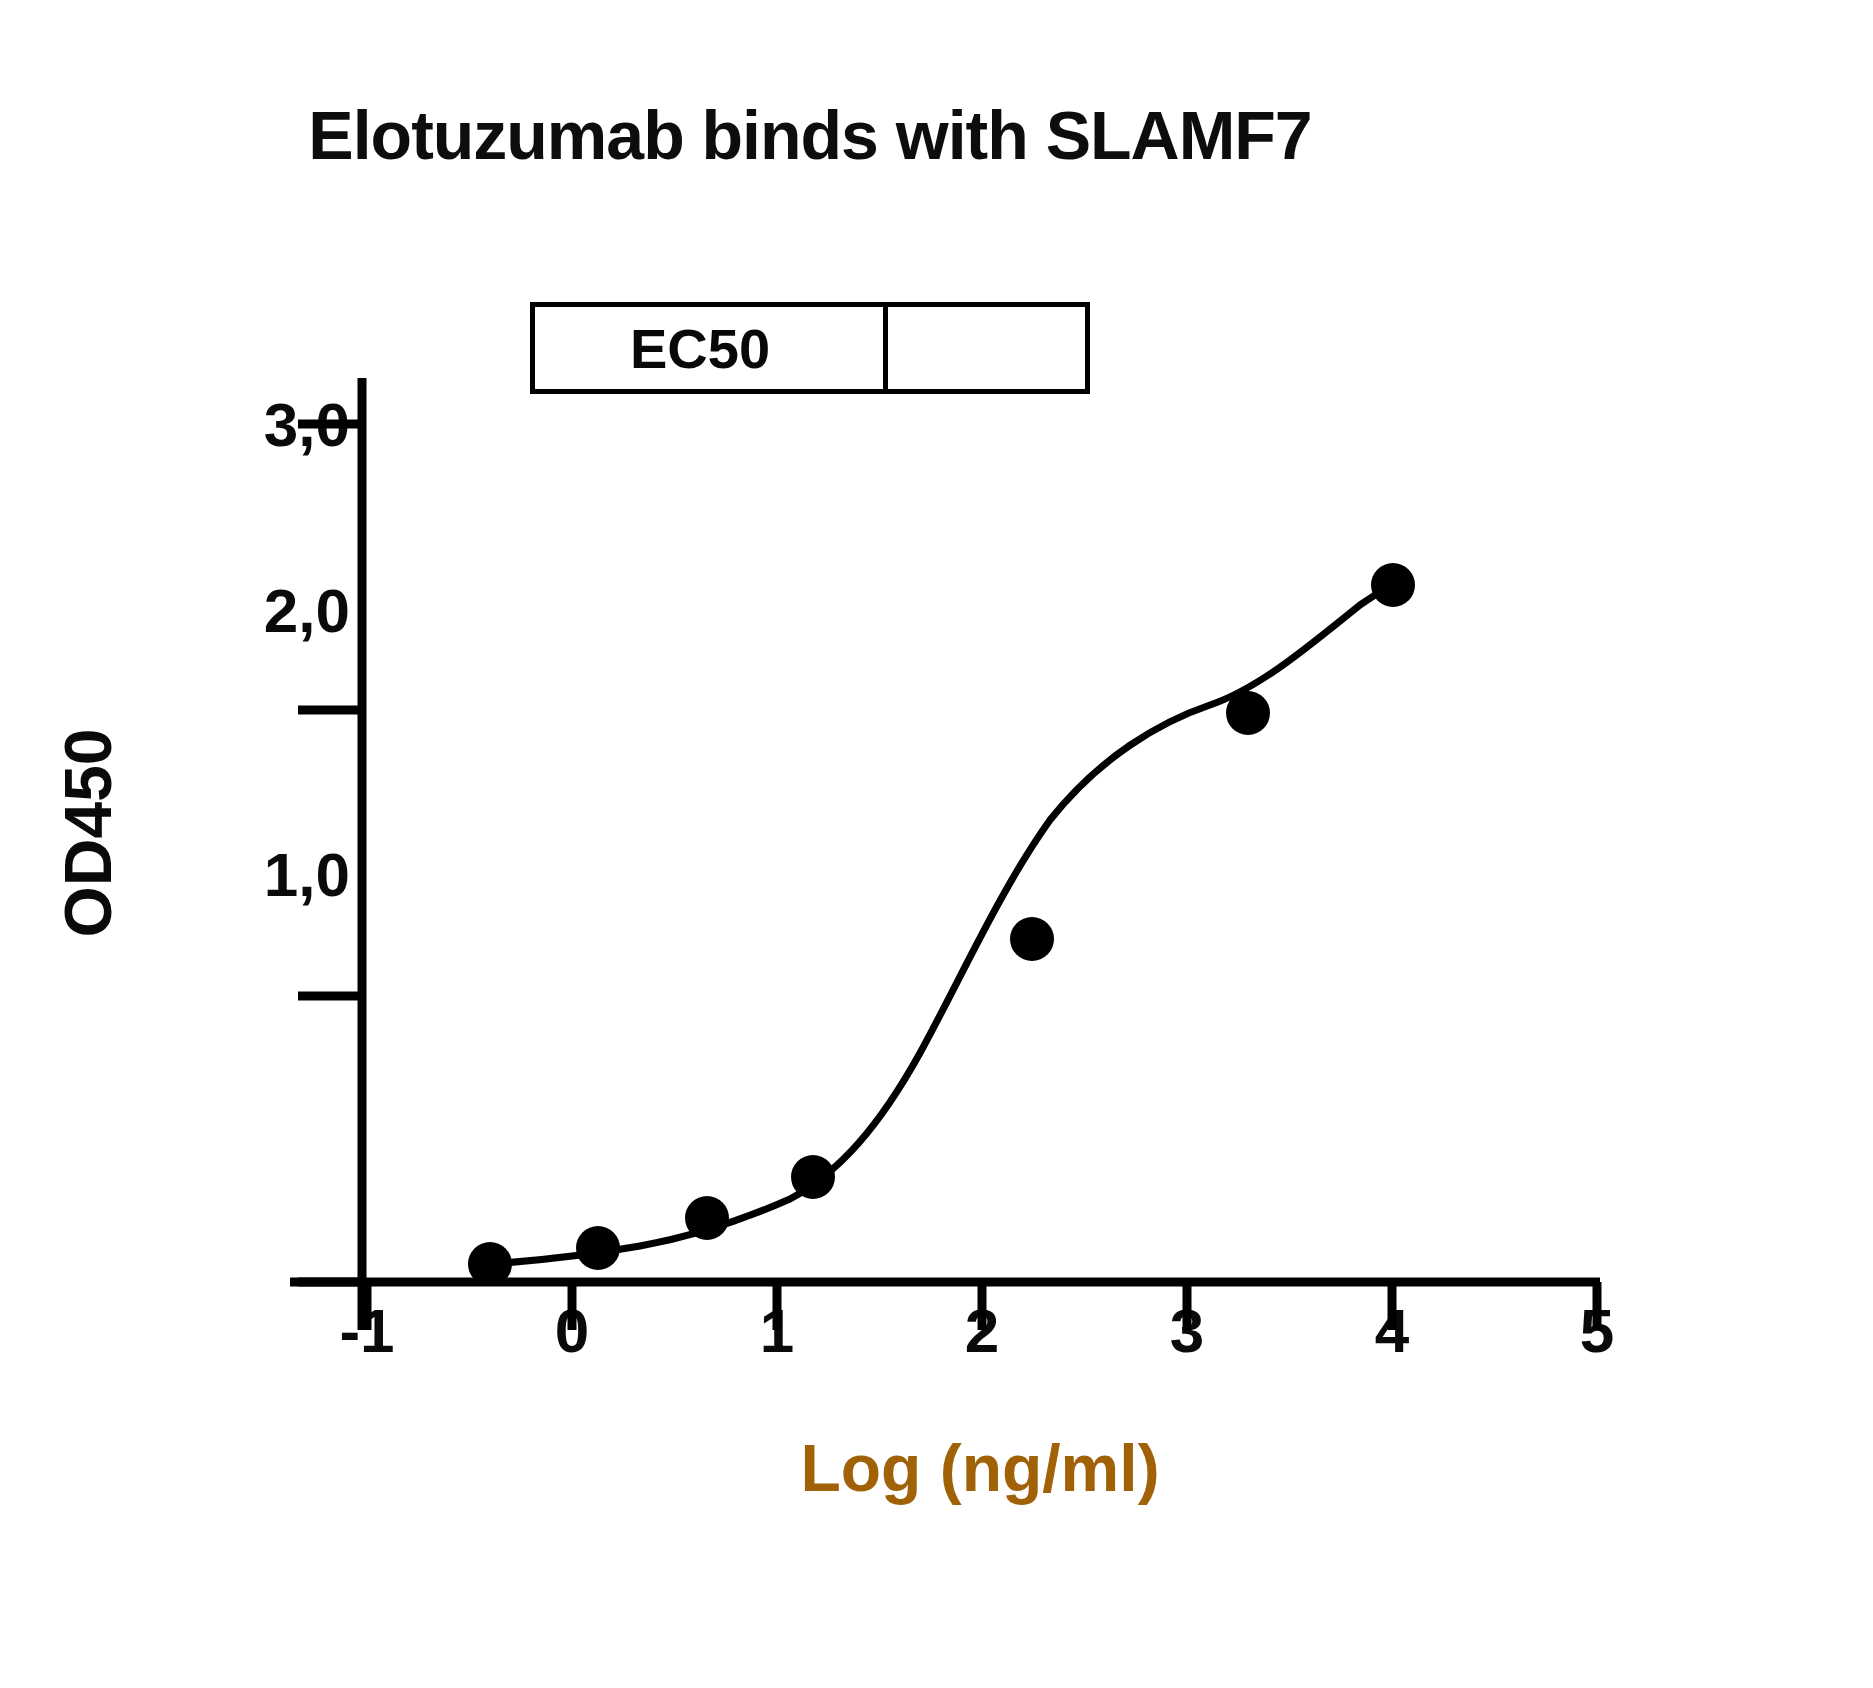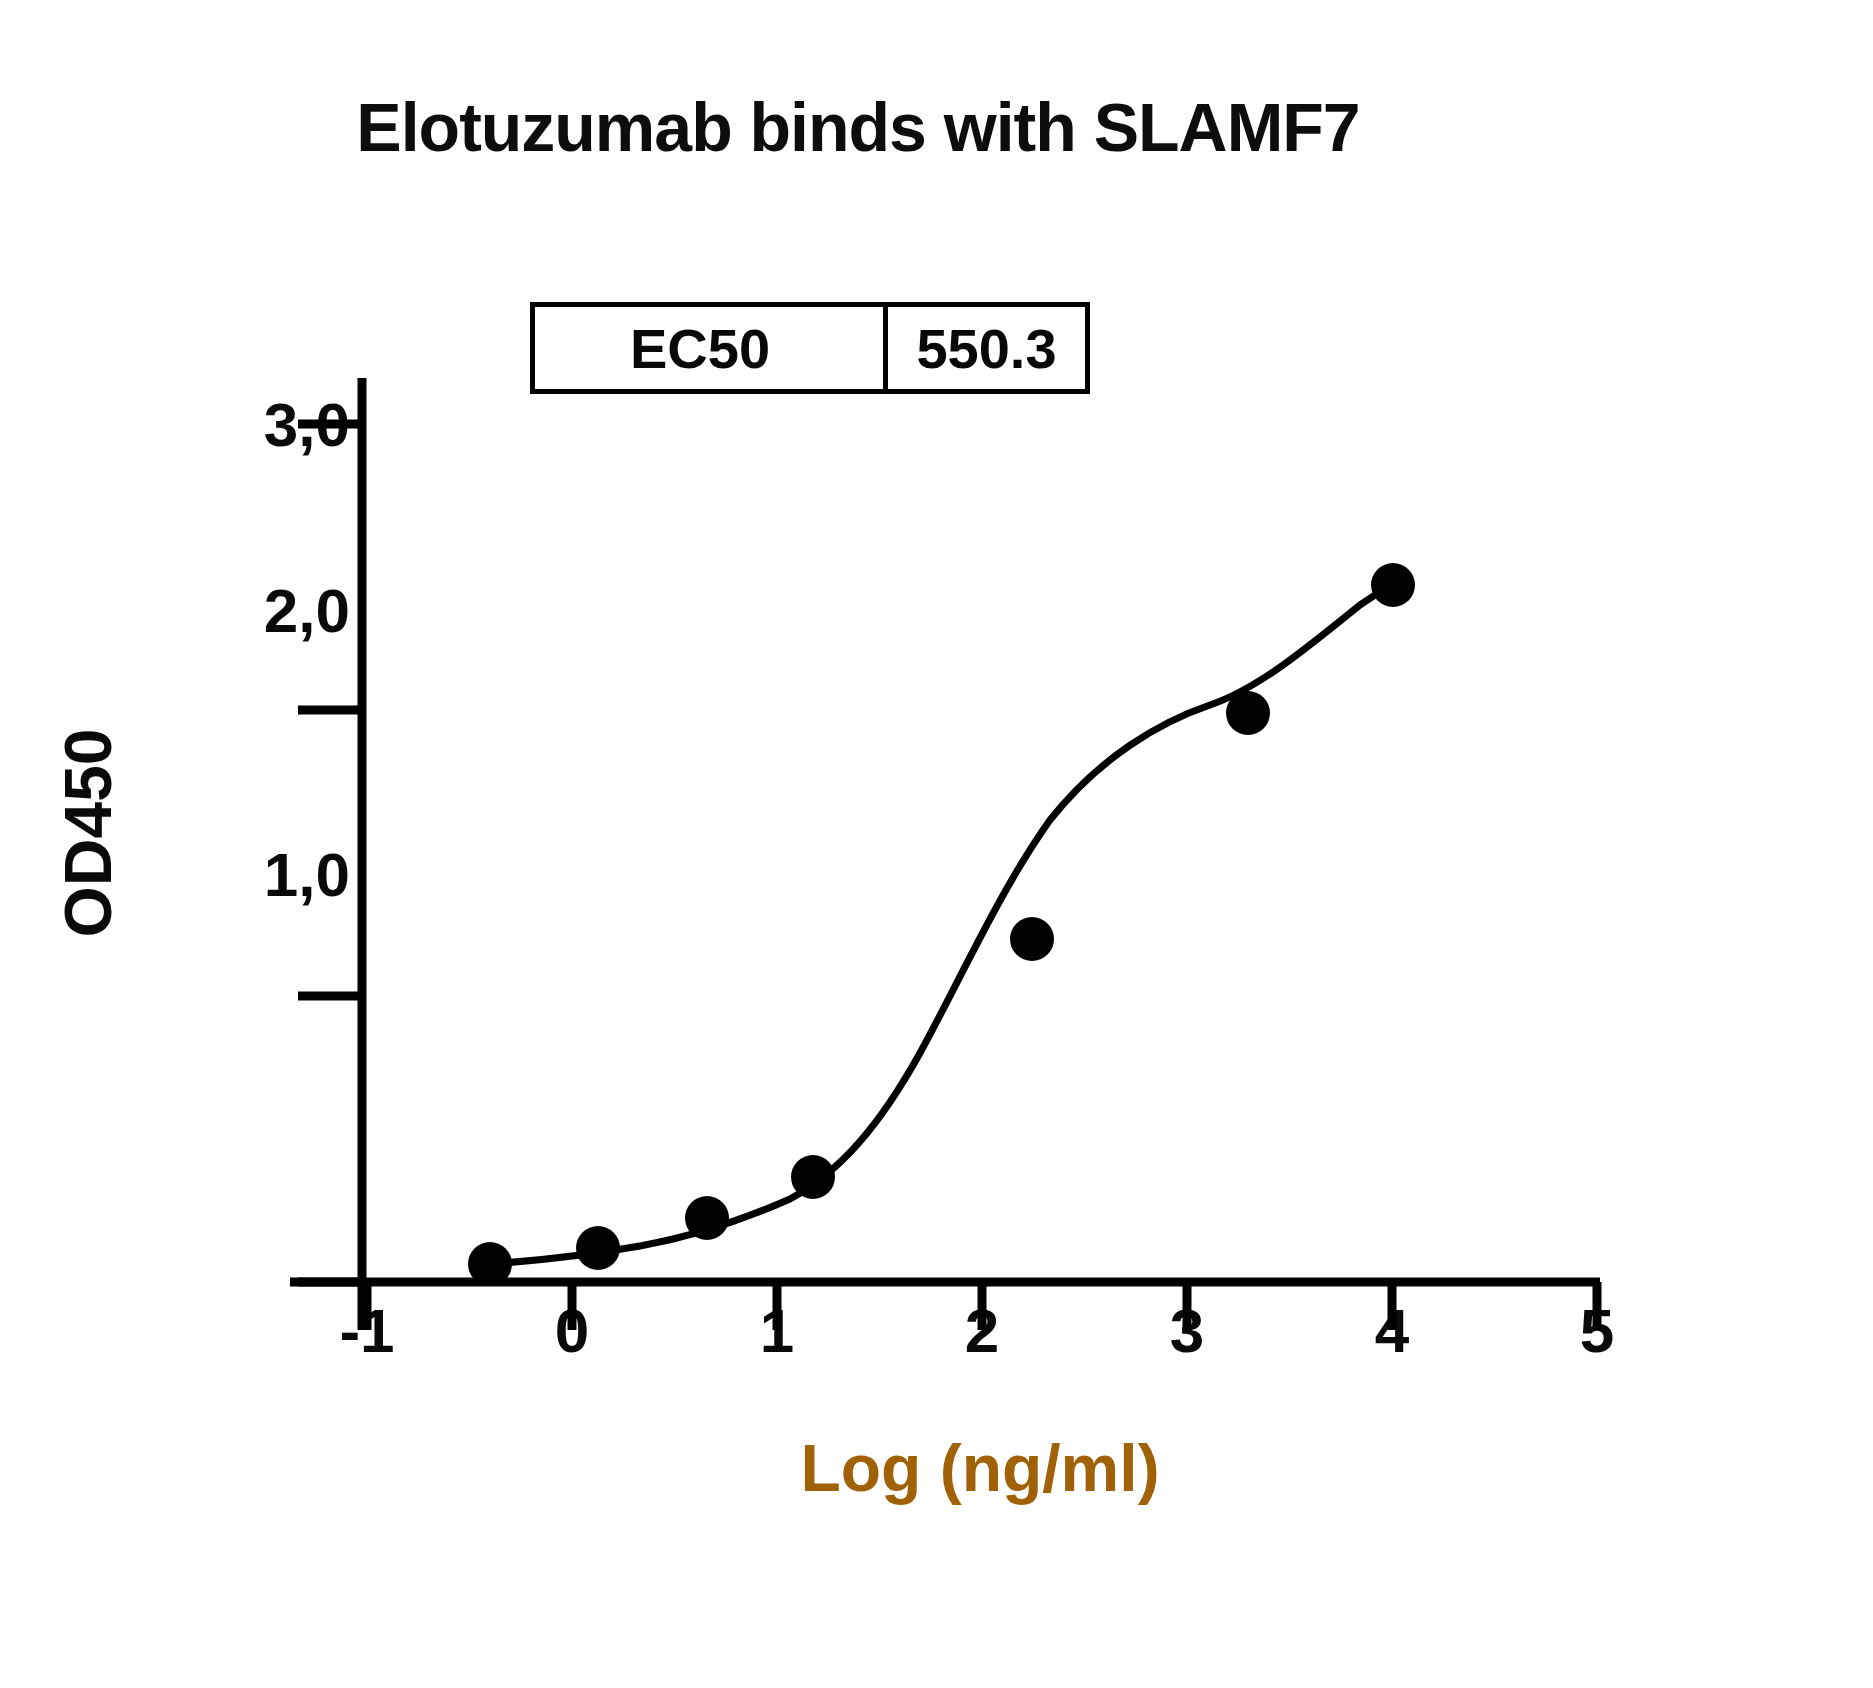--- a/index.html
+++ b/index.html
@@ -2,25 +2,25 @@
 <html><head>
 <meta charset="utf-8">
 <title>Elotuzumab binds with SLAMF7</title>
 <style>
   html,body{margin:0;padding:0;background:#ffffff;}
   body{width:1873px;height:1688px;position:relative;font-family:"Liberation Sans",sans-serif;color:#000;overflow:hidden;}
   #figure{position:absolute;inset:0;background:#fff;}
 
   
   #chart-title{
-    position:absolute;left:0;top:88px;width:1620px;
+    position:absolute;left:0;top:96px;width:1620px;
     text-align:center;
     font-size:68px;font-weight:bold;letter-spacing:-1px;
     font-family:"Liberation Sans",sans-serif;
-    color:#0d0d0d;white-space:nowrap;padding-left:48px;
+    color:#0d0d0d;white-space:nowrap;
   }
 
   
   #ec50-table{
     position:absolute;left:530px;top:302px;width:560px;height:92px;
     border:5px solid #000;box-sizing:border-box;display:flex;background:#fff;
   }
   #ec50-table .cell{
     display:flex;align-items:center;justify-content:center;
     font-size:56px;font-weight:bold;color:#080808;
@@ -63,21 +63,20 @@
 </style>
 </head>
 <body>
 
 <div id="figure">
 
   <div id="chart-title">Elotuzumab binds with SLAMF7</div>
 
   <div id="ec50-table">
     <div class="cell" id="ec50-label-cell">EC50</div>
-    <div class="cell" id="ec50-value-cell">550.3</div>
   </div>
 
   <div id="ytick-wrap">
     <div class="ytick-label" style="top:394px;">3,0</div>
     <div class="ytick-label" style="top:580px;text-align:right;">2,0</div>
     <div class="ytick-label" style="top:844px;">1,0</div>
   </div>
 
   <div id="xtick-wrap">
     <div class="xtick-label" style="left:307px;">-1</div>

